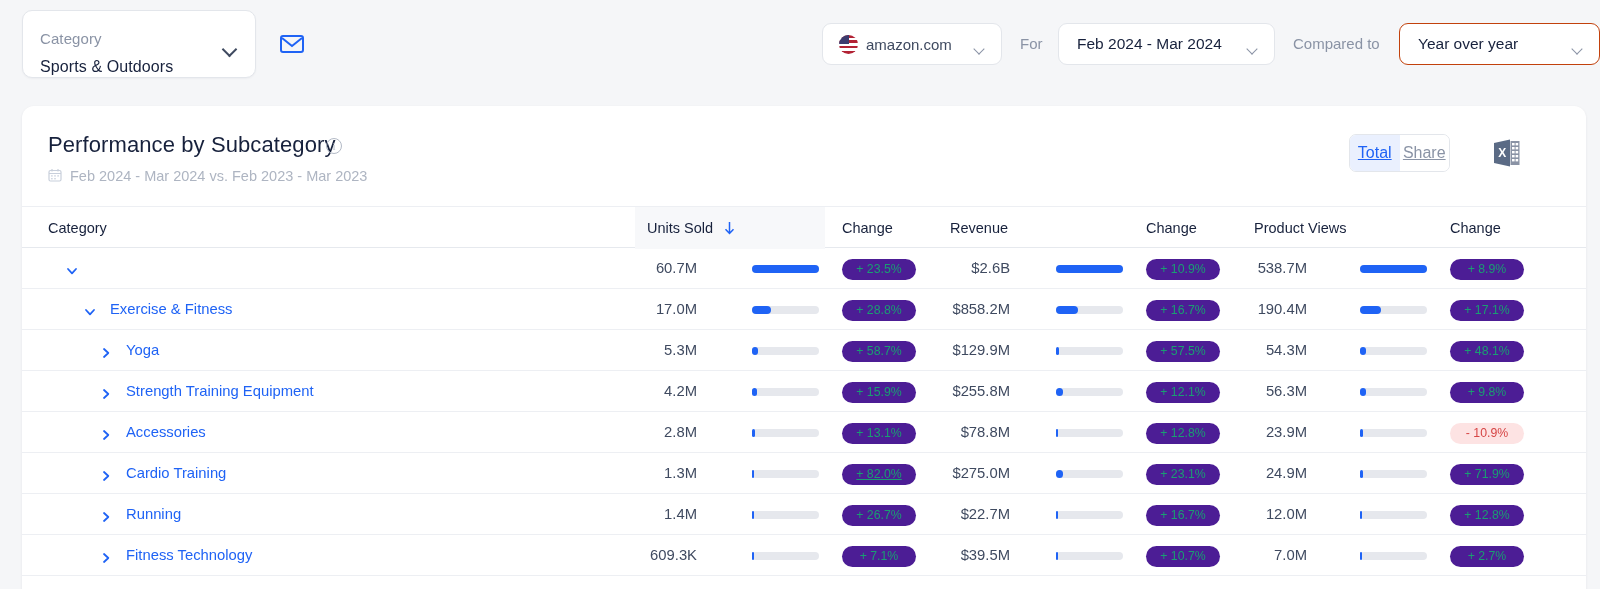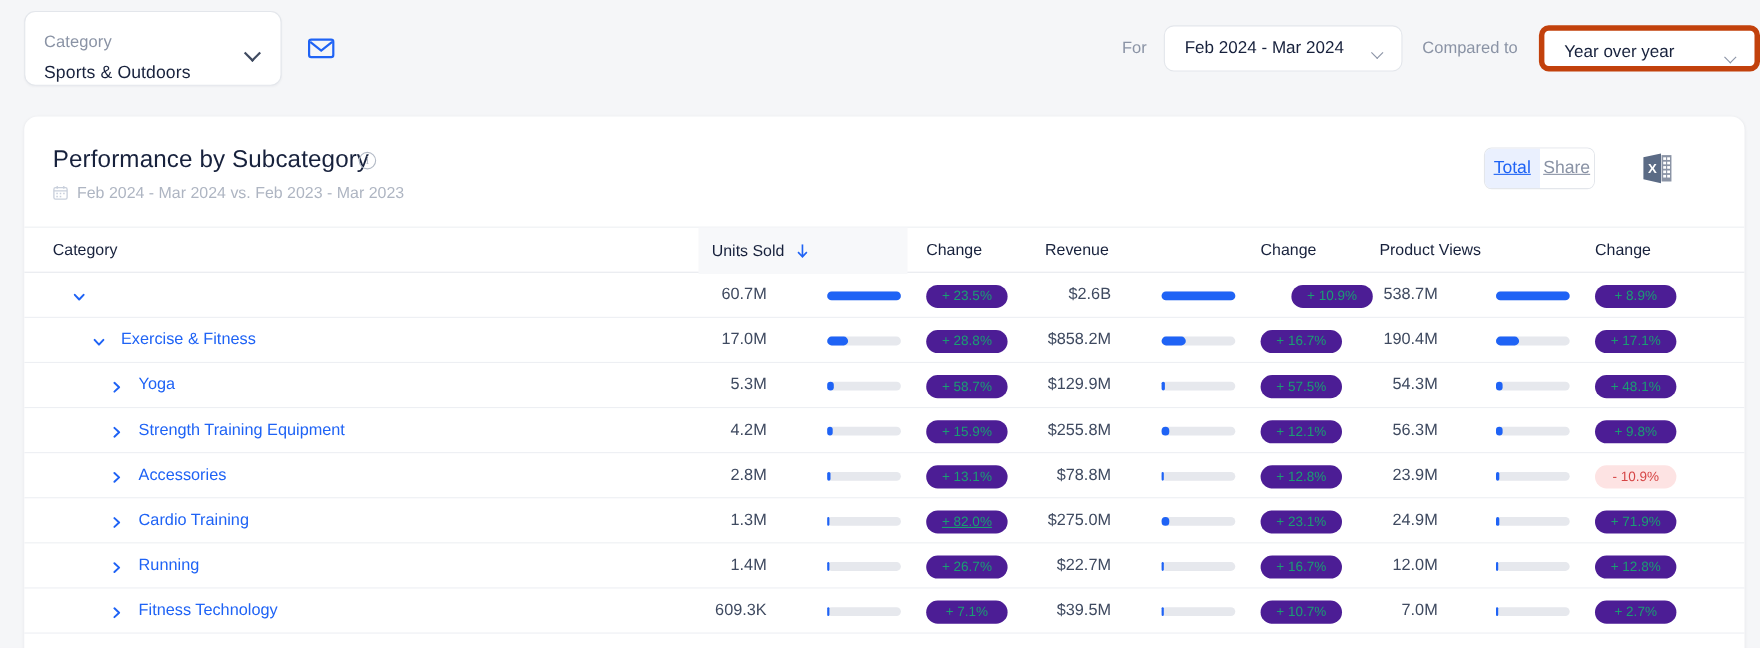--- a/index.html
+++ b/index.html
@@ -70,21 +70,21 @@
   .daterange {
     position: absolute; left: 1058px; top: 23px; width: 217px; height: 42px;
     background: #fff; border: 1px solid #e3e6eb; border-radius: 9px; cursor: pointer;
   }
   .daterange .dval { position: absolute; left: 18px; top: 11px; font-size: 15.5px; color: #17213c; }
   .daterange .chev-wrap { position: absolute; right: 18px; top: 15px; }
 
   .cmp-lbl { position: absolute; left: 1293px; top: 35px; font-size: 15px; color: #8a93a5; }
   .compare {
     position: absolute; left: 1399px; top: 23px; width: 201px; height: 42px;
-    background: #fff; border: 5px solid #c2410c; border-radius: 9px; cursor: pointer;
+    background: #fff; border: 1px solid #c2410c; border-radius: 9px; cursor: pointer;
   }
   .compare .cval { position: absolute; left: 18px; top: 11px; font-size: 15.5px; color: #17213c; }
   .compare .chev-wrap { position: absolute; right: 18px; top: 15px; }
 
   
   .card {
     position: absolute; left: 22px; top: 106px; width: 1564px; height: 500px;
     background: #fff; border-radius: 12px;
     box-shadow: 0 1px 3px rgba(16,24,40,.07);
     overflow: hidden;
@@ -174,20 +174,25 @@
       <span class="chev-wrap"><i class="chev"></i></span>
     </div>
 
     <div class="mail-btn">
       <svg width="26" height="22" viewBox="0 0 26 22" aria-hidden="true">
         <rect x="2" y="3" width="22" height="16" rx="2" fill="none" stroke="#1f63f5" stroke-width="2"></rect>
         <path d="M3 5 L13 13 L23 5" fill="none" stroke="#1f63f5" stroke-width="2"></path>
       </svg>
     </div>
 
+    <div class="marketplace">
+      <span class="flag"></span>
+      <span class="mname">amazon.com</span>
+      <span class="chev-wrap"><i class="chev sm"></i></span>
+    </div>
 
     <span class="for-lbl">For</span>
 
     <div class="daterange">
       <span class="dval">Feb 2024 - Mar 2024</span>
       <span class="chev-wrap"><i class="chev sm"></i></span>
     </div>
 
     <span class="cmp-lbl">Compared to</span>
 
@@ -263,21 +268,21 @@
      <span class="cell-num" style="left:595px;width:80px;">60.7M</span>
      <span class="bar-track" style="left:730px;width:67px;">
        <span class="bar-fill" style="width:100%"></span>
      </span>
      <span class="badge" style="left:820px;width:74px;">+ 23.5%</span>
 
      <span class="cell-num" style="left:878px;width:110px;">$2.6B</span>
      <span class="bar-track" style="left:1034px;width:67px;">
        <span class="bar-fill" style="width:100%"></span>
      </span>
-     <span class="badge" style="left:1152px;width:74px;">+ 10.9%</span>
+     <span class="badge" style="left:1124px;width:74px;">+ 10.9%</span>
 
      <span class="cell-num" style="left:1180px;width:105px;">538.7M</span>
      <span class="bar-track" style="left:1338px;width:67px;">
        <span class="bar-fill" style="width:100%"></span>
      </span>
      <span class="badge" style="left:1428px;width:74px;">+ 8.9%</span>
         </div>
         <div class="row" style="top: 183px;">
           <span class="caret" style="left:62px;"><svg width="12" height="12" viewBox="0 0 12 12">
               <path d="M2 4 L6 8.3 L10 4" fill="none" stroke="#1f63f5" stroke-width="1.8" stroke-linecap="round" stroke-linejoin="round"></path>

